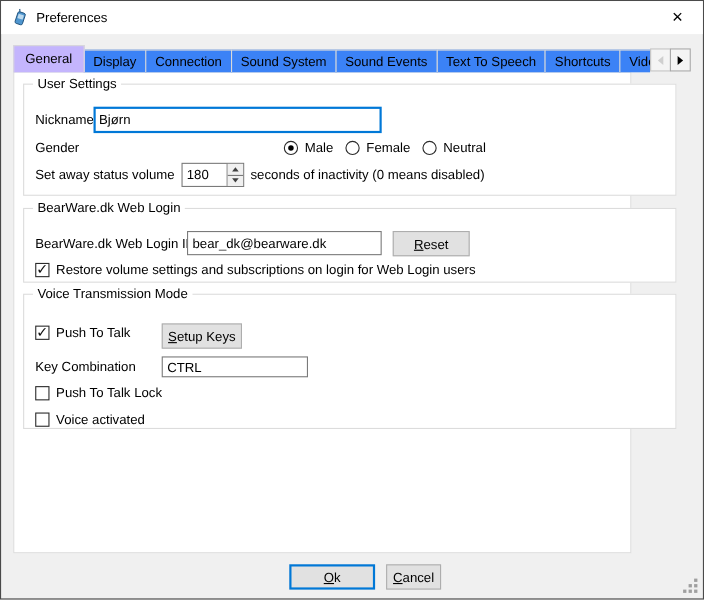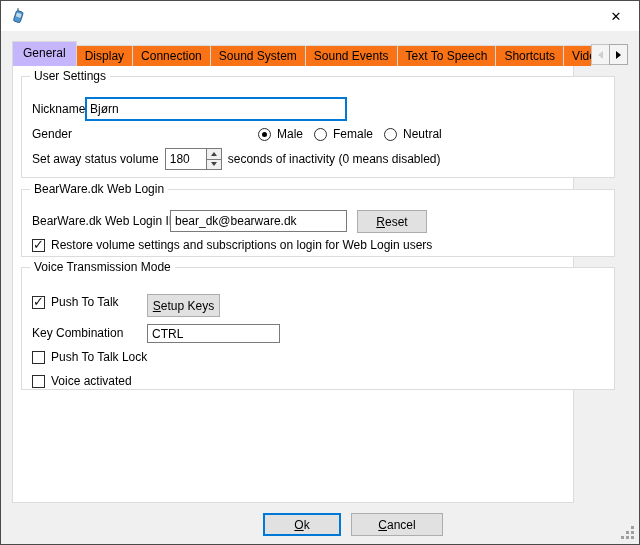--- a/index.html
+++ b/index.html
@@ -10,21 +10,21 @@
     font-family:"Liberation Sans","DejaVu Sans",sans-serif;font-size:12px;color:#000;
   }
   
   .titlebar{position:absolute;left:0;top:0;width:100%;height:30px;background:#fff;}
   .app-icon{position:absolute;left:9px;top:7px;width:16px;height:16px;}
   .win-title{position:absolute;left:32px;top:0;line-height:30px;font-size:12px;}
   .close-btn{position:absolute;right:0;top:0;width:46px;height:30px;display:flex;align-items:center;justify-content:center;cursor:default;}
   .close-btn span{font-size:13px;color:#000;}
   
   .tabbar{position:absolute;left:11px;top:40px;width:579px;height:25px;display:flex;align-items:flex-end;overflow:hidden;z-index:2;}
-  .tab{height:21px;line-height:20px;padding:0 8px;background:#f97316;border:1px solid #d9d9d9;border-bottom:none;margin-left:-1px;white-space:nowrap;flex:none;}
+  .tab{height:21px;line-height:20px;padding:0 8px;background:#3b82f6;border:1px solid #d9d9d9;border-bottom:none;margin-left:-1px;white-space:nowrap;flex:none;}
   .tab:first-child{margin-left:0;}
   .tab.selected{height:25px;line-height:23px;background:#c4b5fd;position:relative;z-index:3;padding:0 10px;}
   .tab-scrollers{position:absolute;left:590px;top:43px;height:21px;display:flex;z-index:4;}
   .scroller{width:19px;height:21px;background:#f4f4f4;border:1px solid #a9a9a9;display:flex;align-items:center;justify-content:center;}
   .scroller + .scroller{margin-left:-1px;}
   .scroller.disabled{border-color:#c3c3c3;}
   .arr{width:0;height:0;display:block;}
   .arr-left{border-top:4px solid transparent;border-bottom:4px solid transparent;border-right:5px solid #000;}
   .scroller.disabled .arr-left{border-right-color:#cfcfcf;}
   .arr-right{border-top:4px solid transparent;border-bottom:4px solid transparent;border-left:5px solid #000;}
@@ -71,20 +71,21 @@
   <div class="titlebar">
     <span class="app-icon">
       <svg width="16" height="16" viewBox="0 0 16 16">
         <g transform="rotate(18 8 8)">
           <rect x="5" y="3" width="7" height="11" rx="1.5" fill="#4f96cf" stroke="#1d4f7a" stroke-width="0.8"></rect>
           <rect x="6" y="5" width="5" height="4" rx="0.5" fill="#bcd9ee"></rect>
           <line x1="6.5" y1="3" x2="5.5" y2="0.5" stroke="#1d4f7a" stroke-width="1"></line>
         </g>
       </svg>
     </span>
+    <span class="win-title">Preferences</span>
     <div class="close-btn">
       <span>✕</span>
     </div>
   </div>
 
   <div class="tabbar">
     <div class="tab selected">General</div>
     <div class="tab">Display</div>
     <div class="tab">Connection</div>
     <div class="tab">Sound System</div>
@@ -175,16 +176,16 @@
 
       <div class="check-row" style="left:10px;top:106px;">
         <span class="checkbox"></span>
         <span>Voice activated</span>
       </div>
     </div>
 
   </div>
 
   <button class="btn default" style="left:262px;top:512px;width:78px;height:23px;position:absolute;"><span class="u">O</span><span>k</span></button>
-  <button class="btn" style="left:350px;top:512px;width:92px;height:23px;position:absolute;"><span class="u">C</span><span>ancel</span></button>
+  <button class="btn" style="left:350px;top:512px;width:50px;height:23px;position:absolute;"><span class="u">C</span><span>ancel</span></button>
 
   <div class="resize-grip"></div>
 </div>
 
 </body></html>

